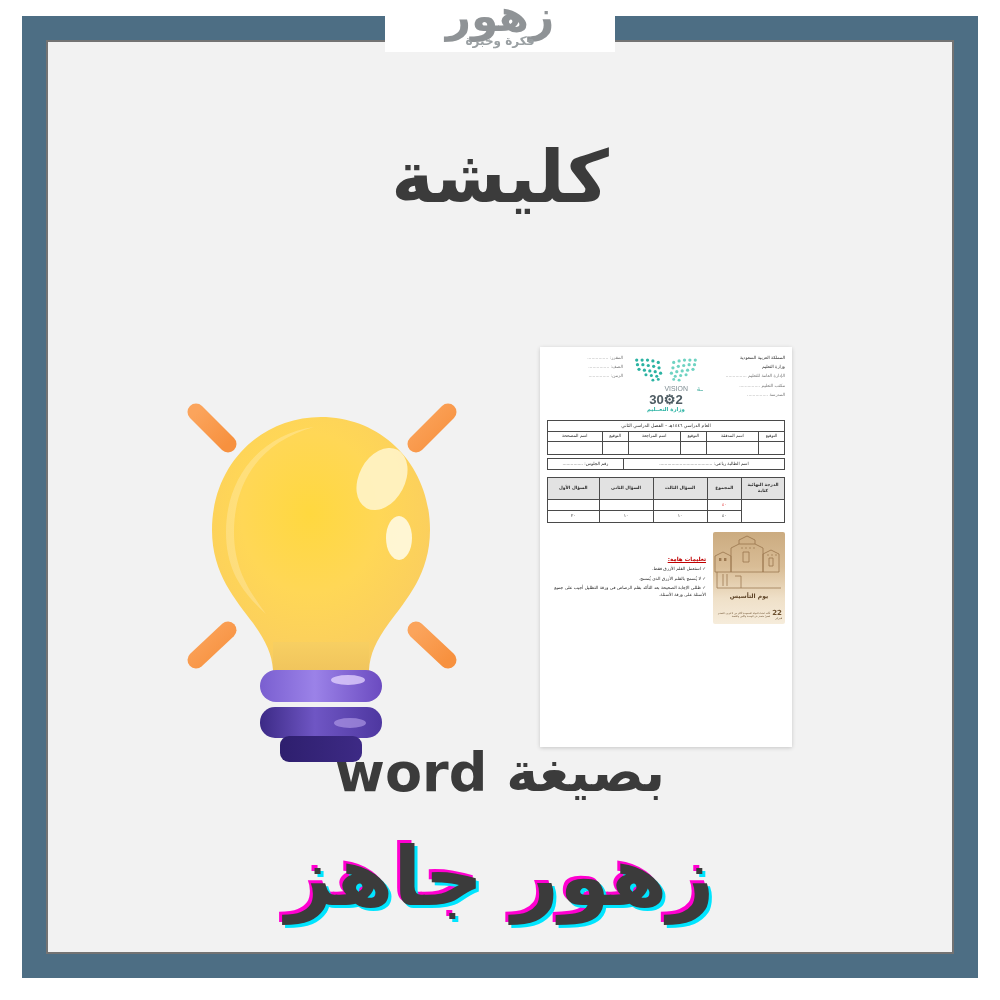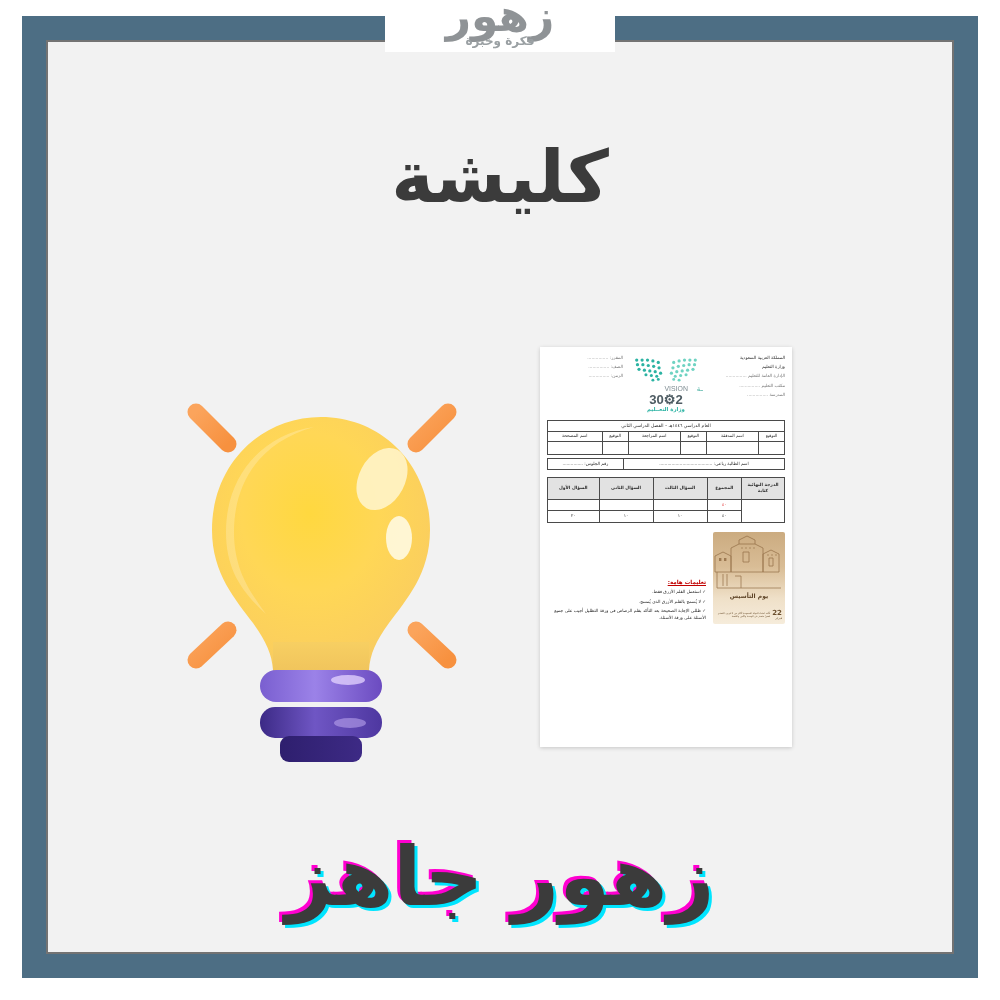--- a/index.html
+++ b/index.html
@@ -173,21 +173,21 @@
     font-weight:normal;
   }
   table.marks thead td{background:#e2e2e2;font-weight:bold;height:17px;}
   .cell-total-red{color:#e02020;font-weight:bold;}
   .mark-final{width:40px;}
 
   .doc-bottom{
     display:flex;
     margin-top:9px;
     gap:5px;
-    align-items:flex-end;
+    align-items:center;
   }
   .founding{
     width:72px;height:92px;
     border-radius:2px;
     position:relative;
     overflow:hidden;
     flex:0 0 auto;
     background:linear-gradient(180deg,#cbab80 0%,#d9bd96 38%,#efe0c8 72%,#f6ecdb 100%);
   }
   .founding-label{
@@ -471,20 +471,21 @@
             <span>لا يُسمح بالقلم الأزرق الذي يُمسح.</span>
           </div>
           <div class="instr-line">
             <span class="tick">✓</span>
             <span>ظللي الإجابة الصحيحة بعد التأكد بقلم الرصاص في ورقة التظليل أجيب على جميع الأسئلة على ورقة الأسئلة.</span>
           </div>
         </div>
       </div>
     </div>
 
+    <div class="sub-1">بصيغة word</div>
     <div class="sub-2">زهور جاهز</div>
 
   </div>
 
   <div class="brand">
     <div class="brand-box">
 
       <div class="brand-word">زهور</div>
       <div class="brand-tag">فكرة وخبرة</div>
     </div>

